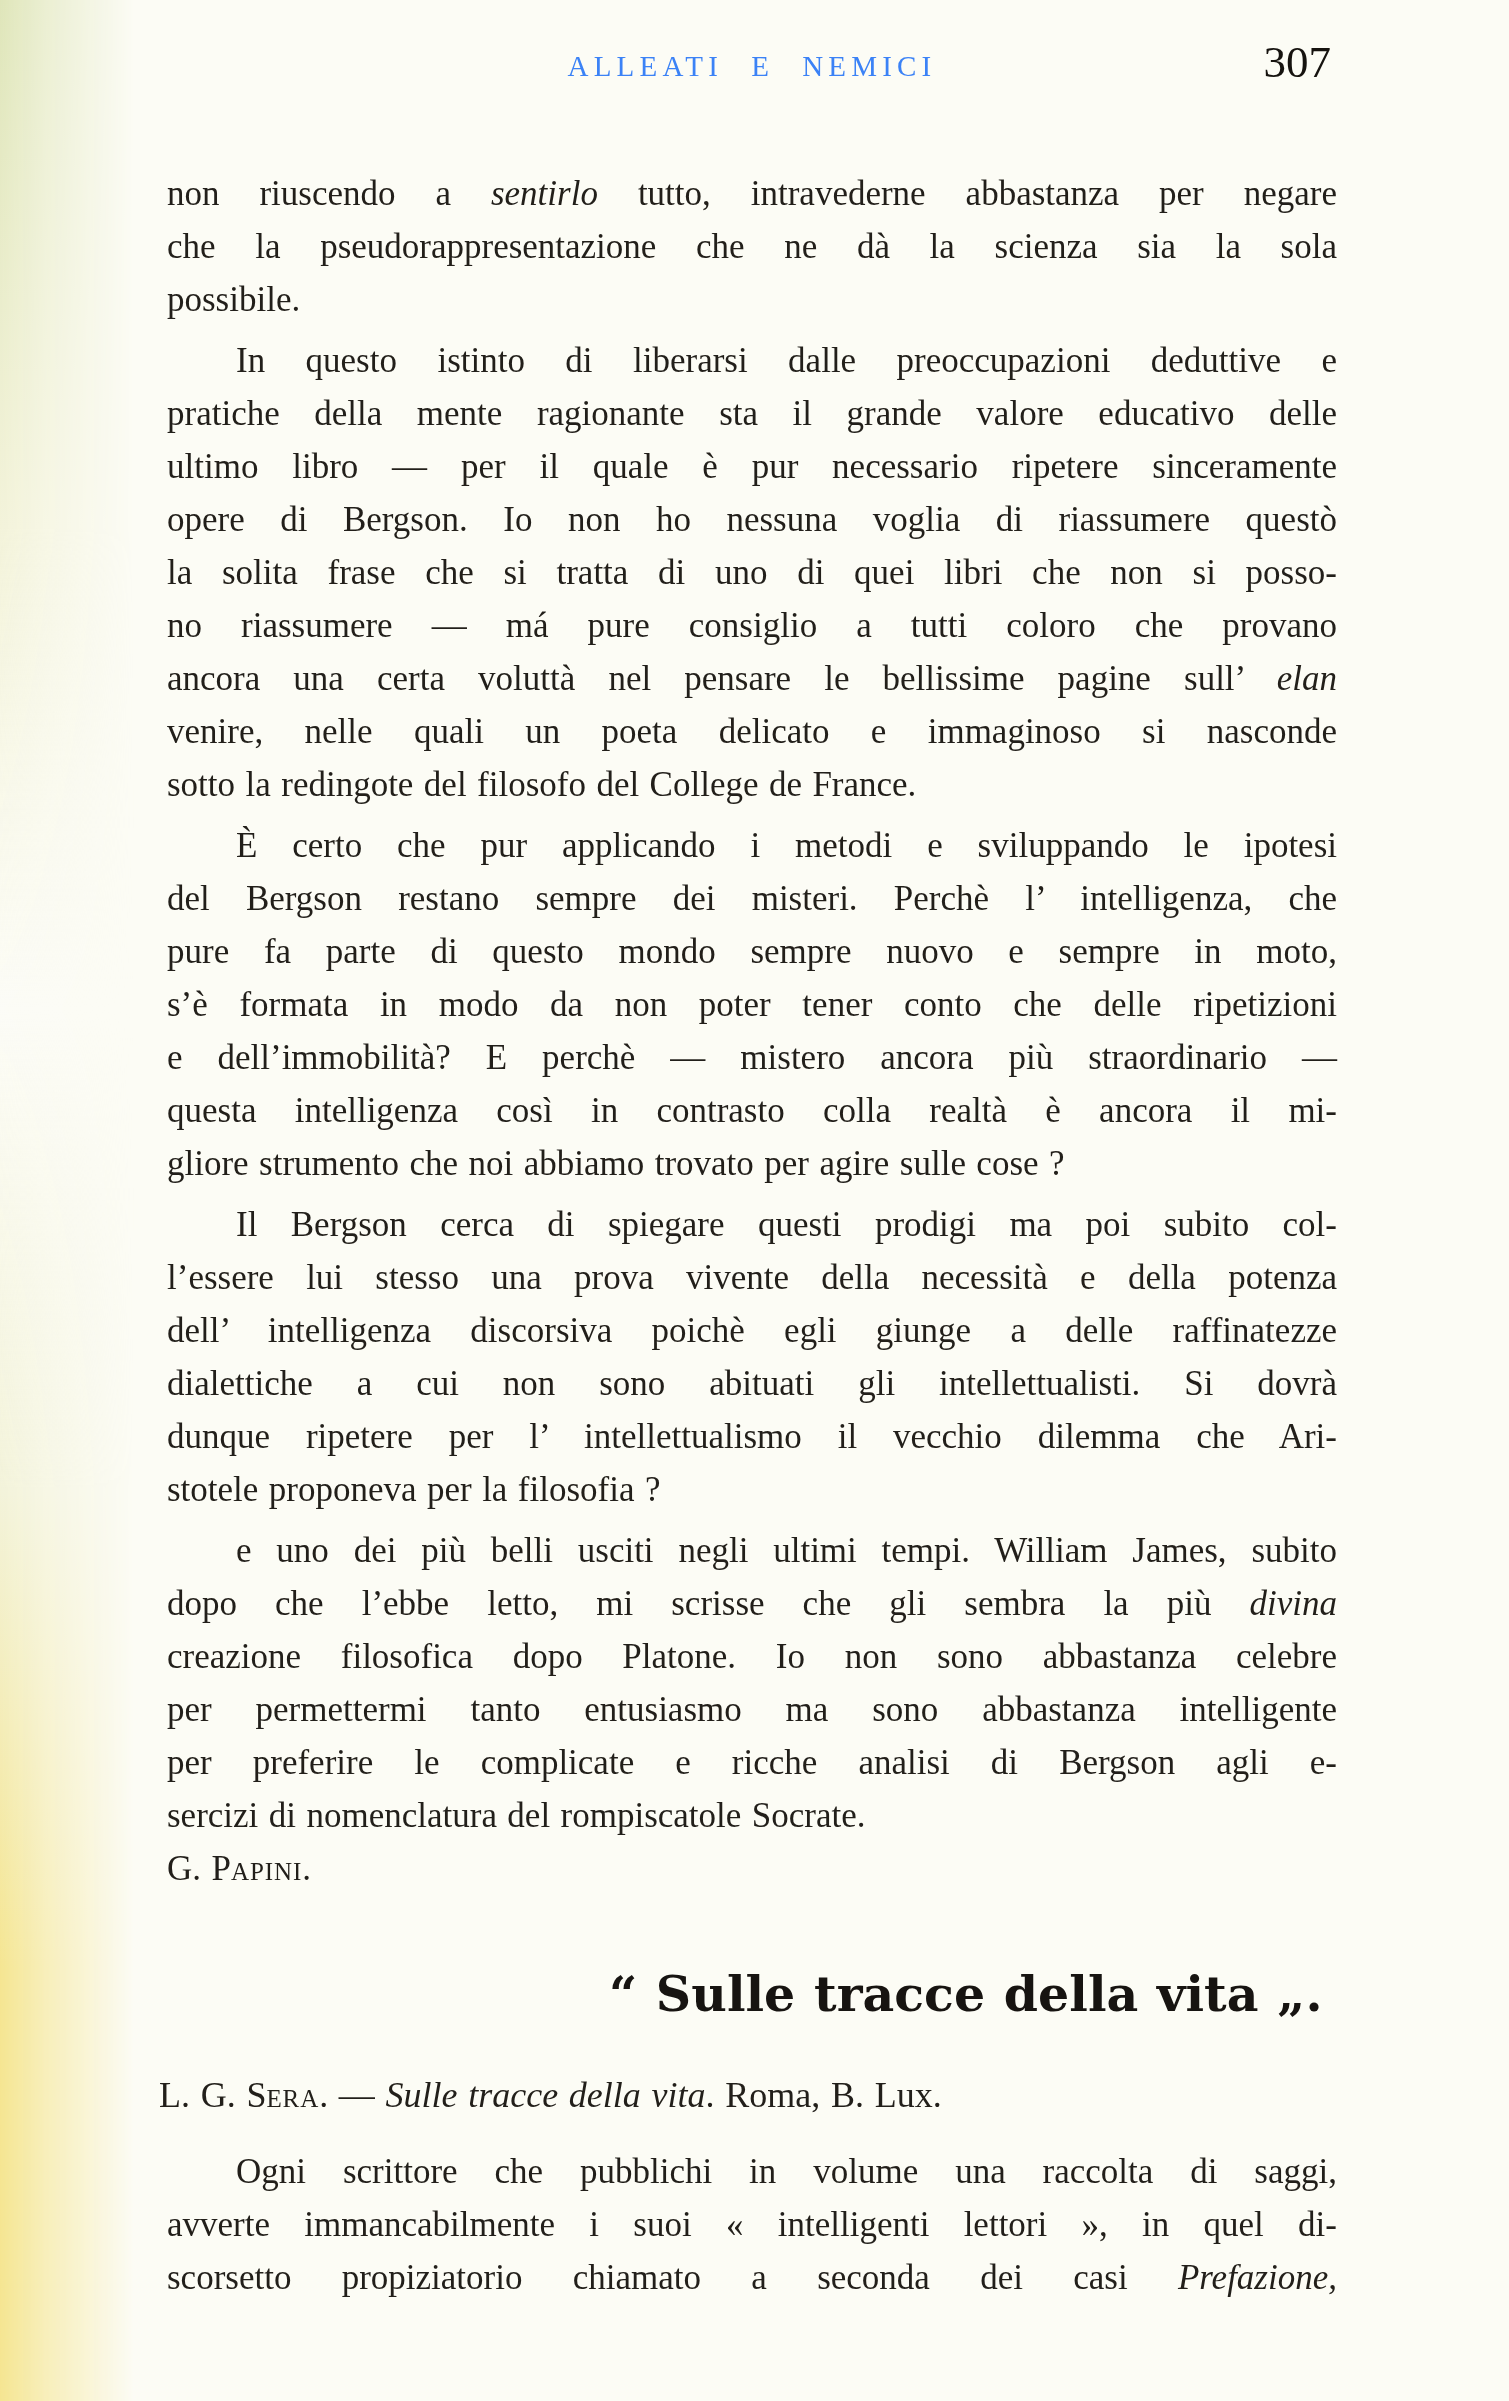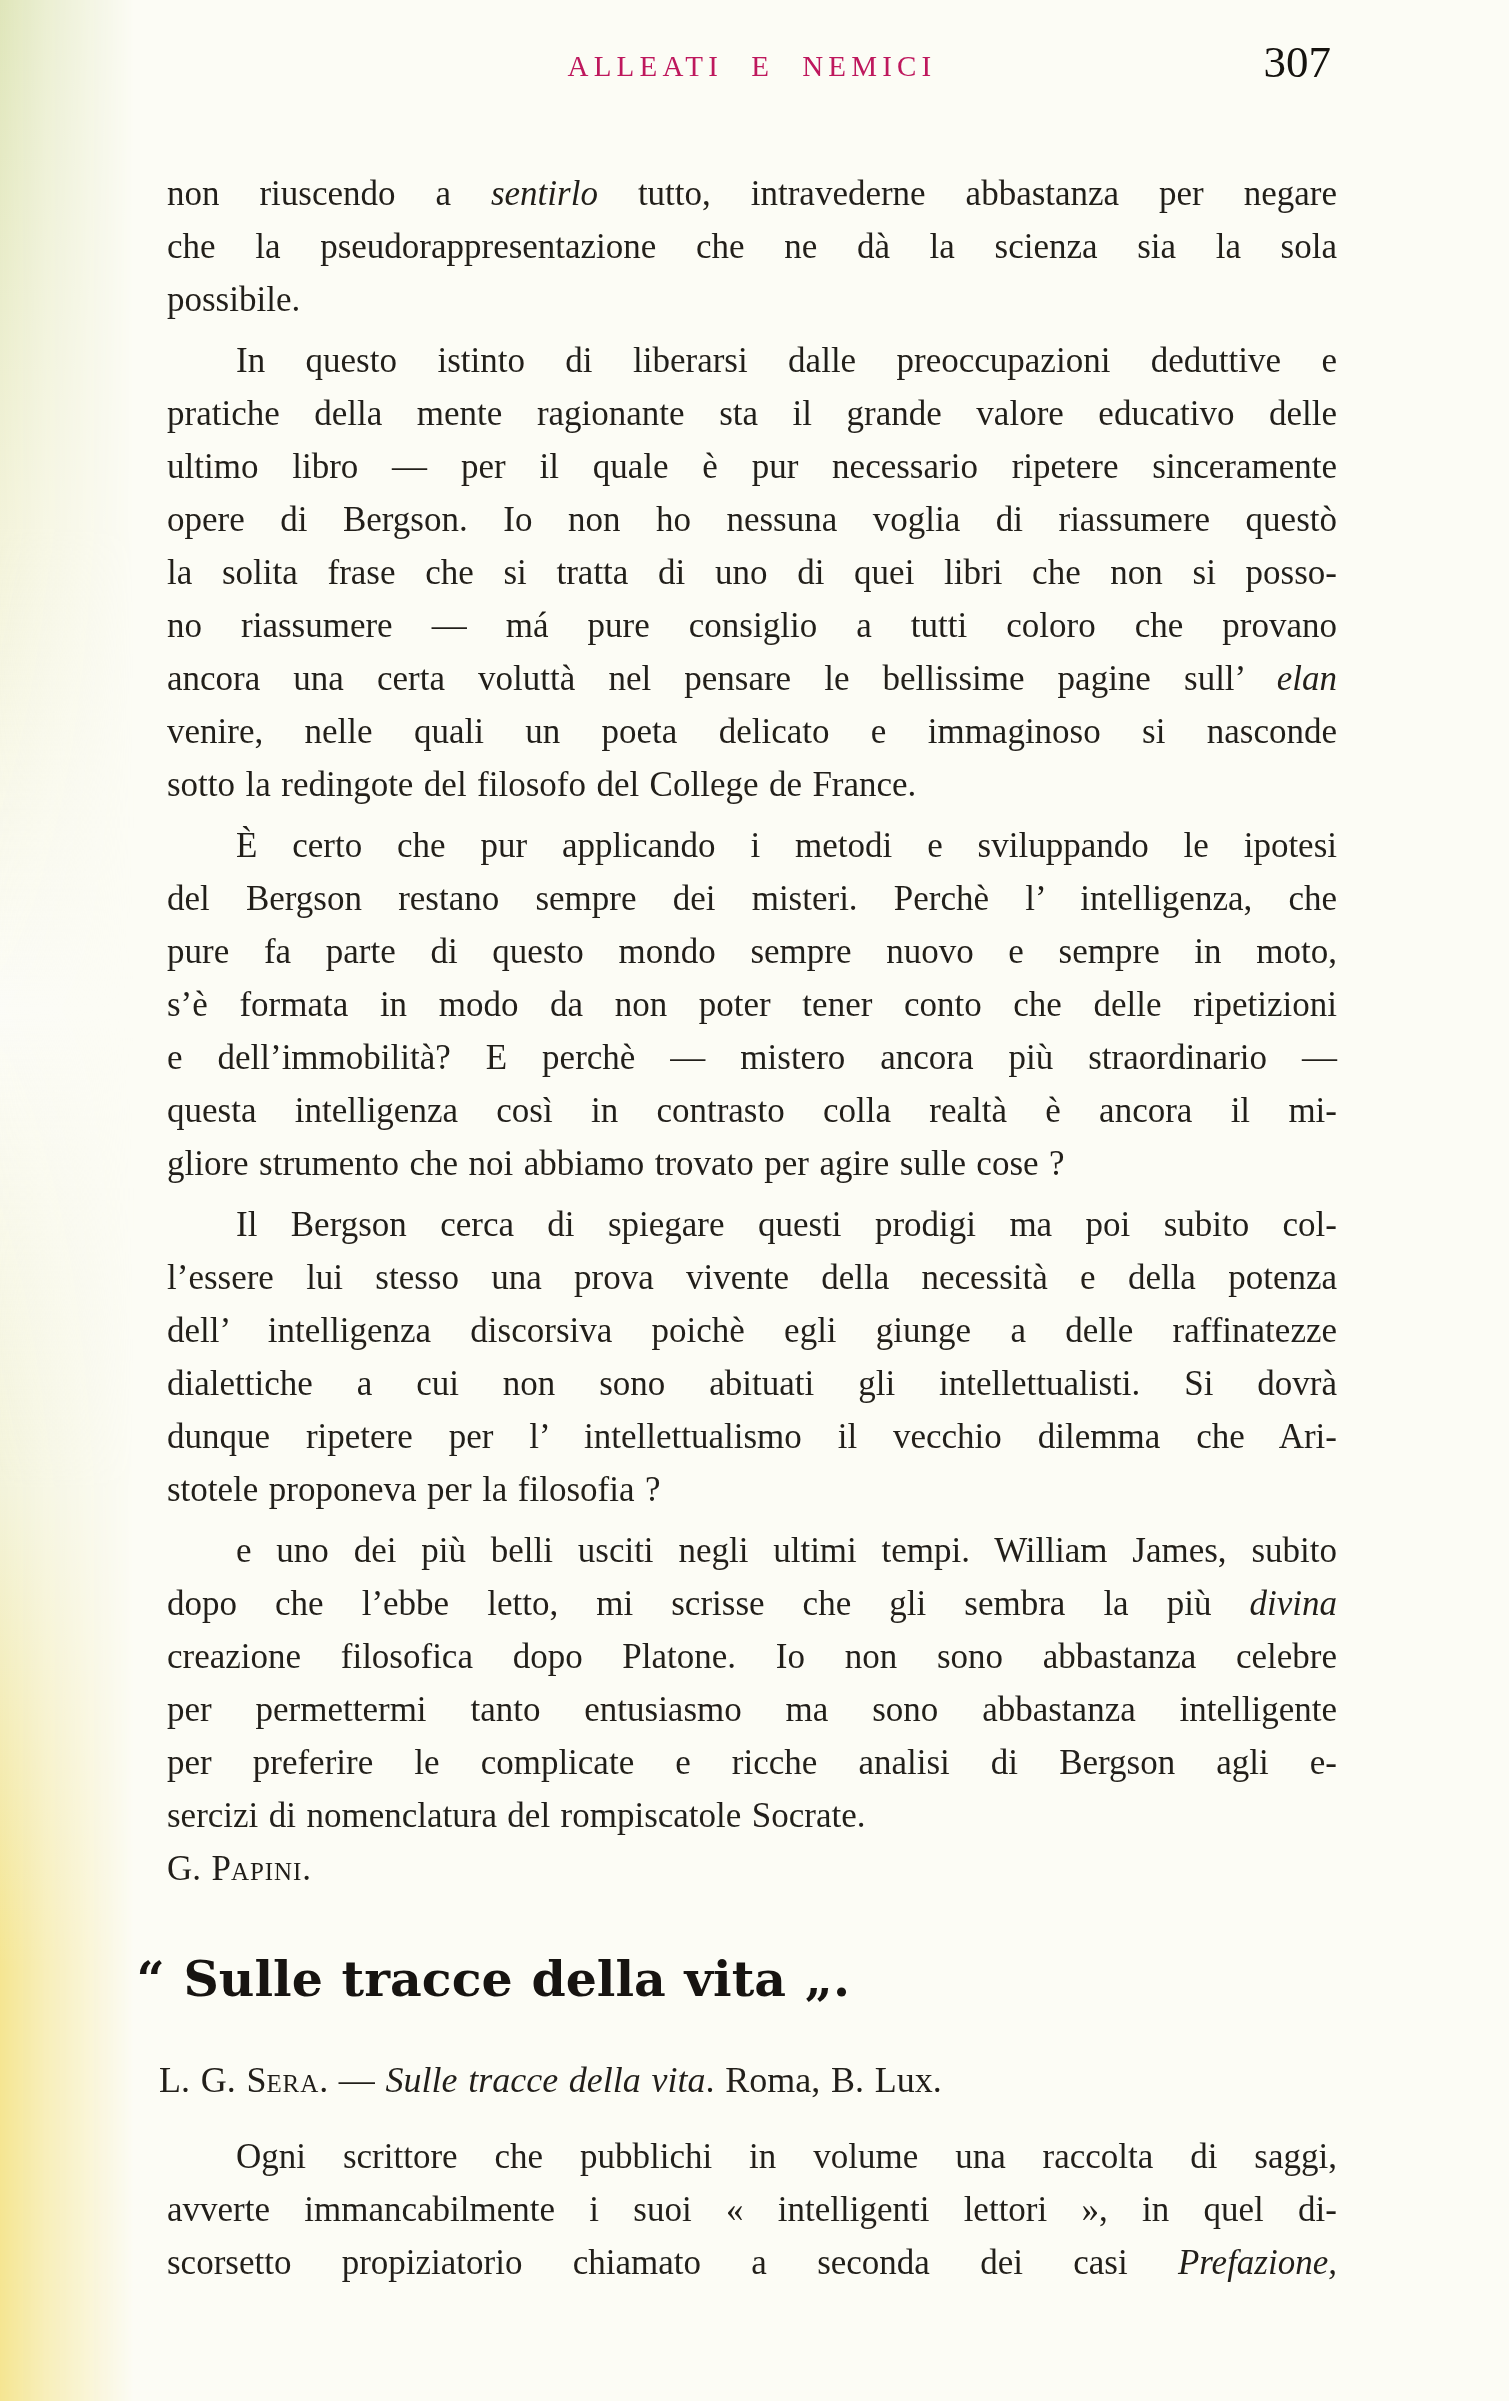--- a/index.html
+++ b/index.html
@@ -17,21 +17,21 @@
     position:absolute; left:0; top:0; bottom:0; width:134px;
     background:linear-gradient(to bottom,
       var(--edge-green) 0%, var(--edge-cream) 22%, rgba(255,255,255,0.2) 42%,
       var(--edge-cream) 62%, var(--edge-yellow) 82%, var(--edge-yellow) 100%);
     -webkit-mask-image:linear-gradient(to right, rgba(0,0,0,.95) 0%, rgba(0,0,0,.55) 35%, rgba(0,0,0,0) 100%);
     mask-image:linear-gradient(to right, rgba(0,0,0,.95) 0%, rgba(0,0,0,.55) 35%, rgba(0,0,0,0) 100%);
   }
   .running-title{
     position:absolute; left:159px; width:1186px; top:50px;
     text-align:center; font-size:29px; letter-spacing:5.2px; word-spacing:15.6px;
-    color:#be185d;
+    color:#3b82f6;
   }
   .page-number{
     position:absolute; top:40px; right:178px; font-size:45px; line-height:1;
     color:#16130f;
   }
   .body{
     position:absolute; left:159px; top:159px; width:1186px;
     font-size:35px; line-height:53px; word-spacing:1.7px;
   }
   .para{margin:8px;}
@@ -40,22 +40,22 @@
     text-align:justify;
     text-align-last:justify;
     min-height:53px;
   }
   .line.end{text-align-last:left;}
   .line.spread{display:flex; justify-content:space-between; text-align-last:left;flex-direction:column;}
   i{font-style:italic;}
   .sc{font-variant:small-caps; letter-spacing:0.9px;}
   .section-heading{
     position:relative; left:-22.5px;
-    margin:56px 0 0 0; padding:0;
-    text-align:left;
+    margin:71px 0 0 0; padding:0;
+    text-align:right;
     font-family:"DejaVu Serif", serif;
     font-size:49px; line-height:1.15; font-weight:bold;
     color:#171411;
   }
   .bib{margin-top:47px; font-size:36px;}
   #paras-bottom{margin-top:22.5px;}
   .sig{white-space:nowrap;}
 </style>
 </head>
 <body>

